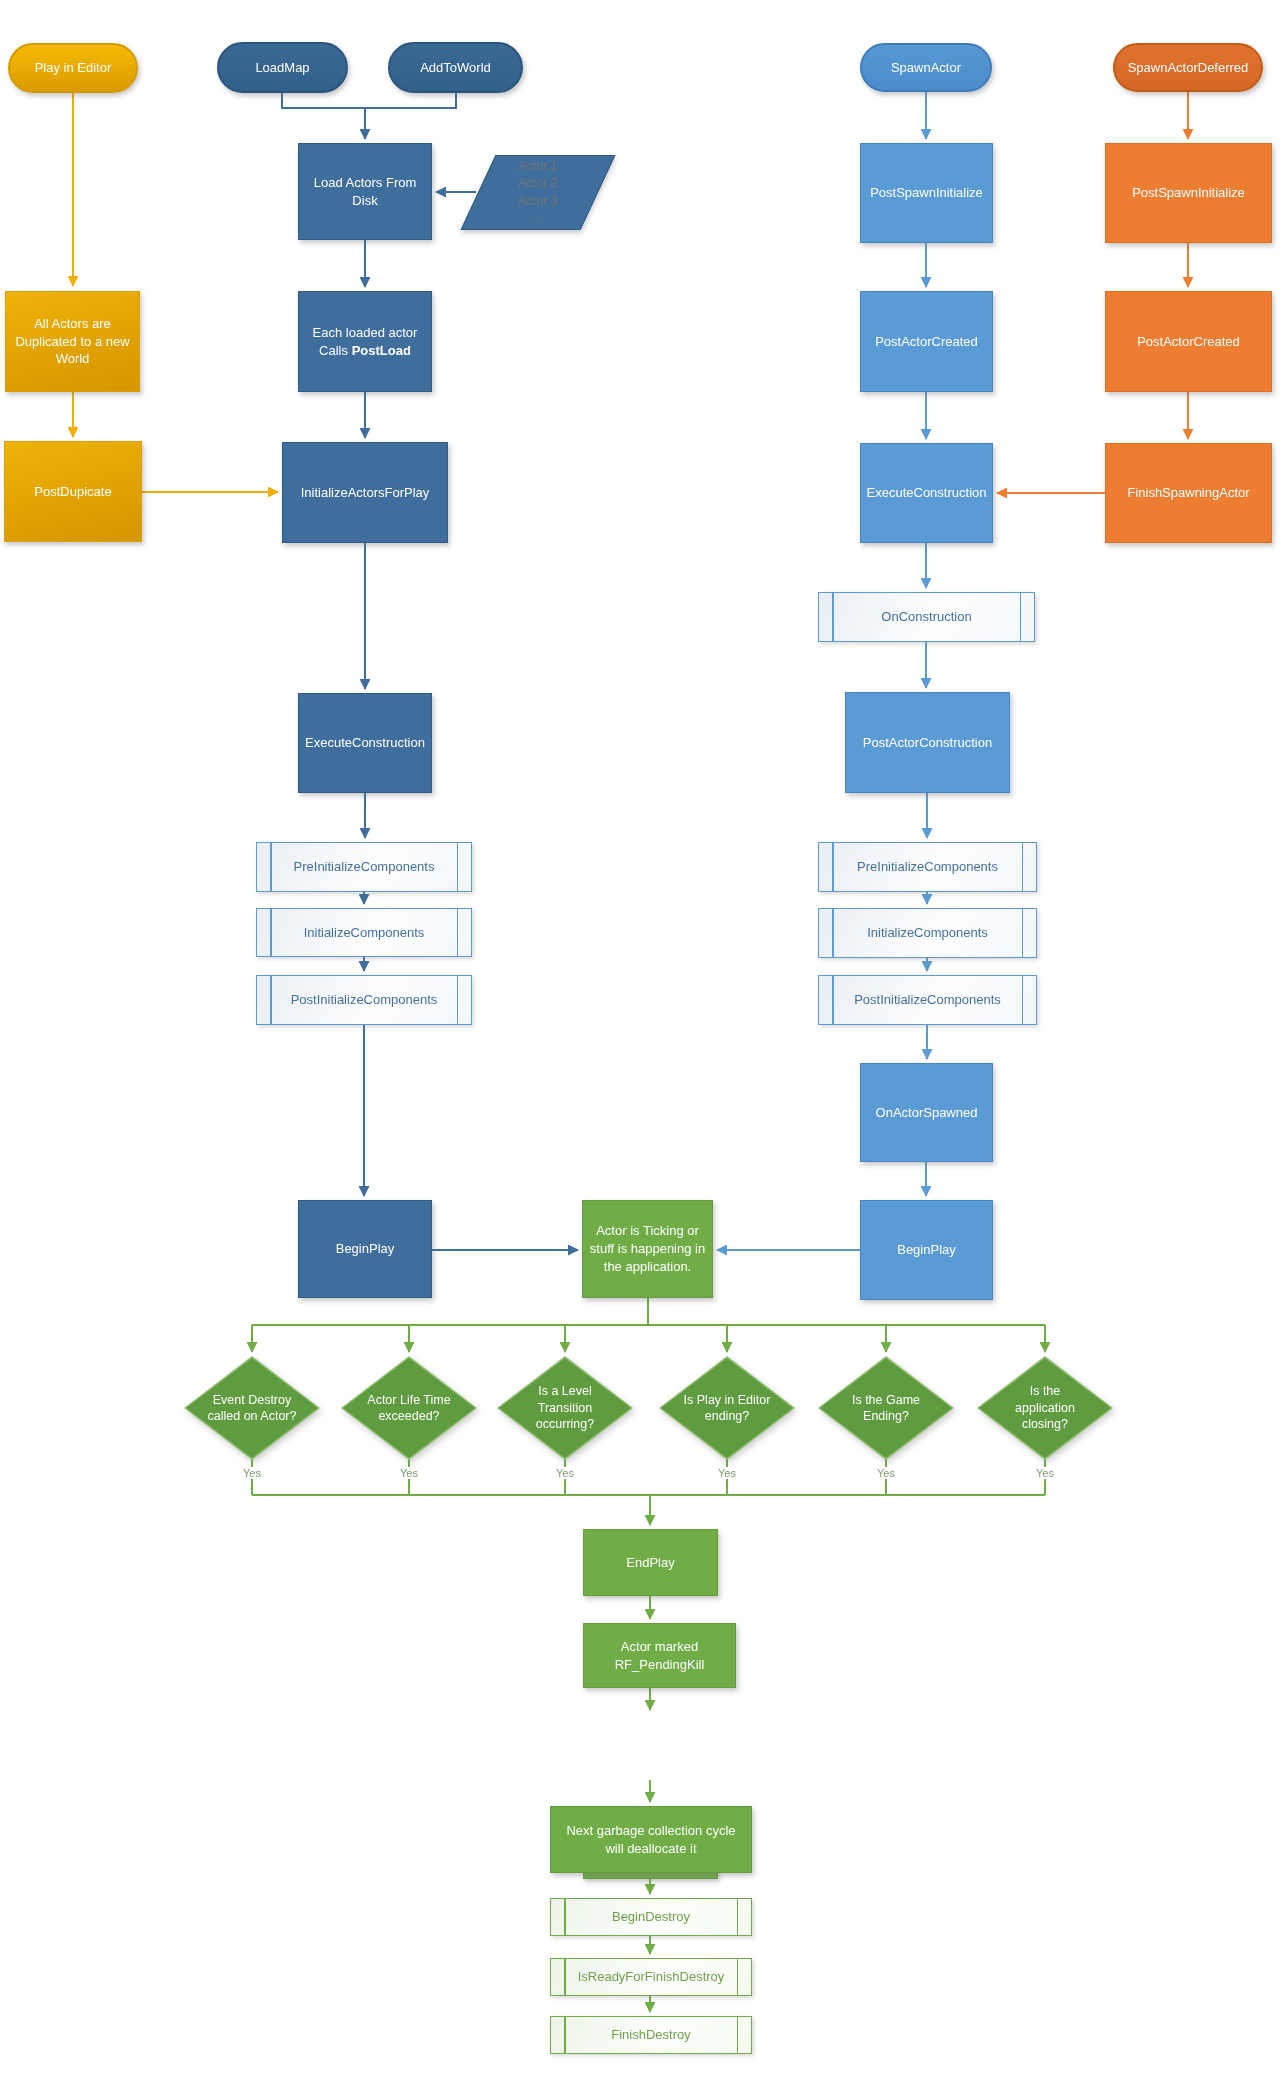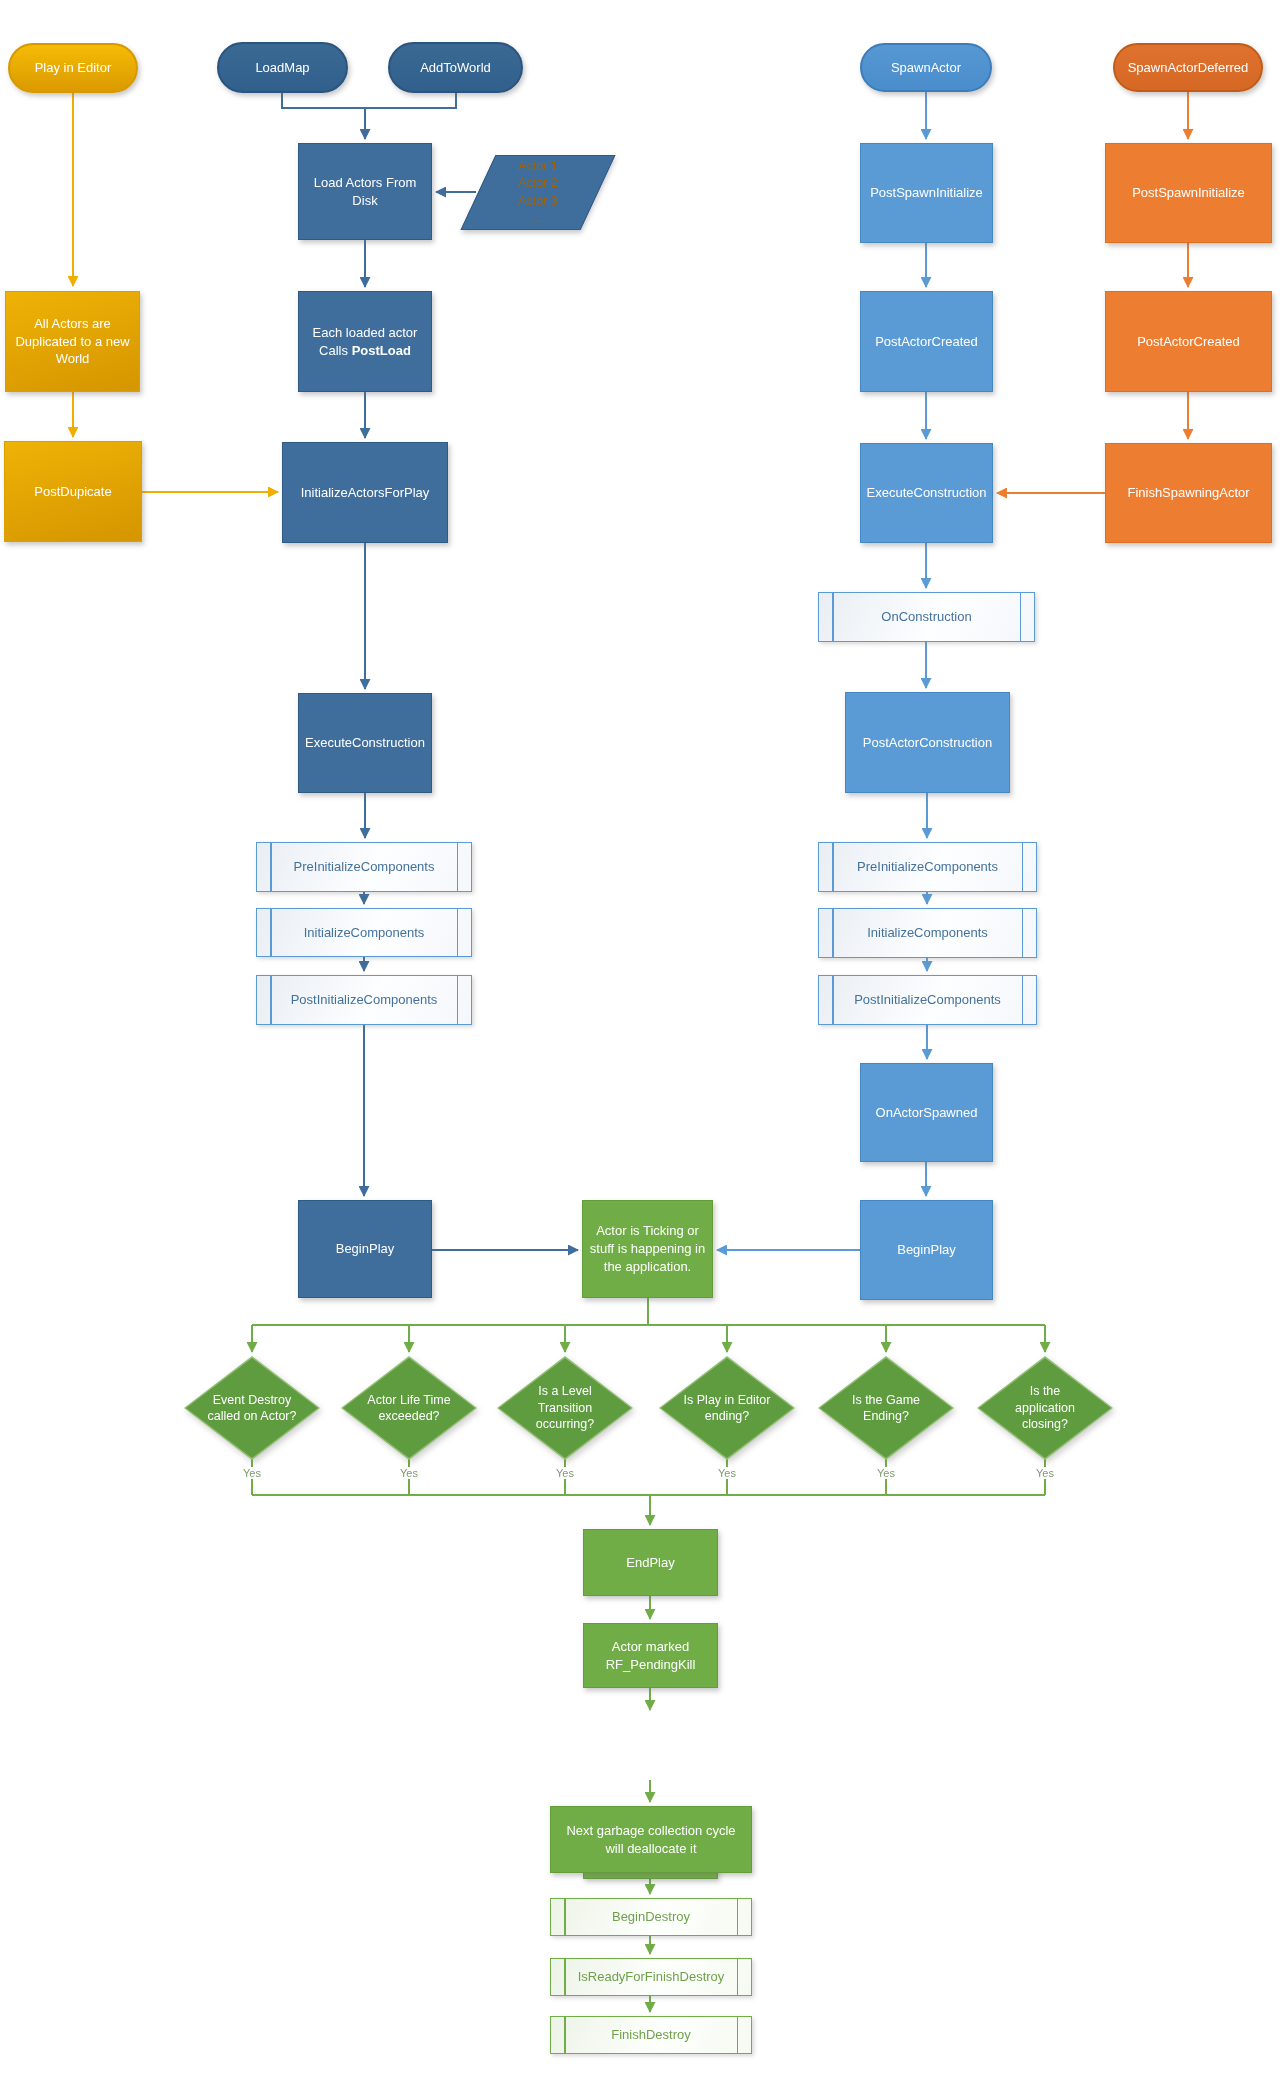--- a/index.html
+++ b/index.html
@@ -44,21 +44,21 @@
   .d-fill{inset:2px;background:#5F9C40;}
   .d-label{position:absolute;inset:0;box-sizing:border-box;display:flex;align-items:center;
            justify-content:center;text-align:center;color:#fff;font-size:12.5px;line-height:1.32;
            padding:0 22px;}
 
   
   .para-wrap{position:absolute;}
   .para-bg{position:absolute;inset:0;transform:skewX(-25deg);background:#3F6E9C;
            border:1.5px solid #2F5A84;box-shadow:2px 3px 5px rgba(110,110,110,.38);}
   .para-label{position:absolute;inset:0;display:flex;flex-direction:column;align-items:center;
-              justify-content:center;color:#a16207;font-size:12.5px;line-height:1.4;}
+              justify-content:center;color:#737373;font-size:12.5px;line-height:1.4;}
 
   .yes{position:absolute;transform:translateX(-50%);background:#ffffff;padding:0 4px;
        color:#7E9B6D;font-size:11px;}
   b{font-weight:bold;}
 </style>
 </head>
 <body>
 
 <div id="canvas">
 
@@ -286,21 +286,21 @@
   <span class="yes" style="left:252px;top:1467px">Yes</span>
   <span class="yes" style="left:409px;top:1467px">Yes</span>
   <span class="yes" style="left:565px;top:1467px">Yes</span>
   <span class="yes" style="left:727px;top:1467px">Yes</span>
   <span class="yes" style="left:886px;top:1467px">Yes</span>
   <span class="yes" style="left:1045px;top:1467px">Yes</span>
 
   <div class="node c-green shadow" style="left:583px;top:1529px;width:135px;height:67px">
     <span>EndPlay</span>
   </div>
-  <div class="node c-green shadow" style="left:583px;top:1623px;width:135px;height:65px">
+  <div class="node c-green shadow" style="left:583px;top:1623px;width:153px;height:65px">
     <span>Actor marked RF_PendingKill</span>
   </div>
   <div class="node c-green shadow" style="left:583px;top:1813px;width:135px;height:66px">
     <span>Remove Actor from ULevel array of Actors</span>
   </div>
   <div class="node c-green shadow" style="left:550px;top:1806px;width:202px;height:67px">
     <span>Next garbage collection cycle will deallocate it</span>
   </div>
   <div class="node sub sub-green" style="left:550px;top:1898px;width:202px;height:35px">
     <span>BeginDestroy</span>

